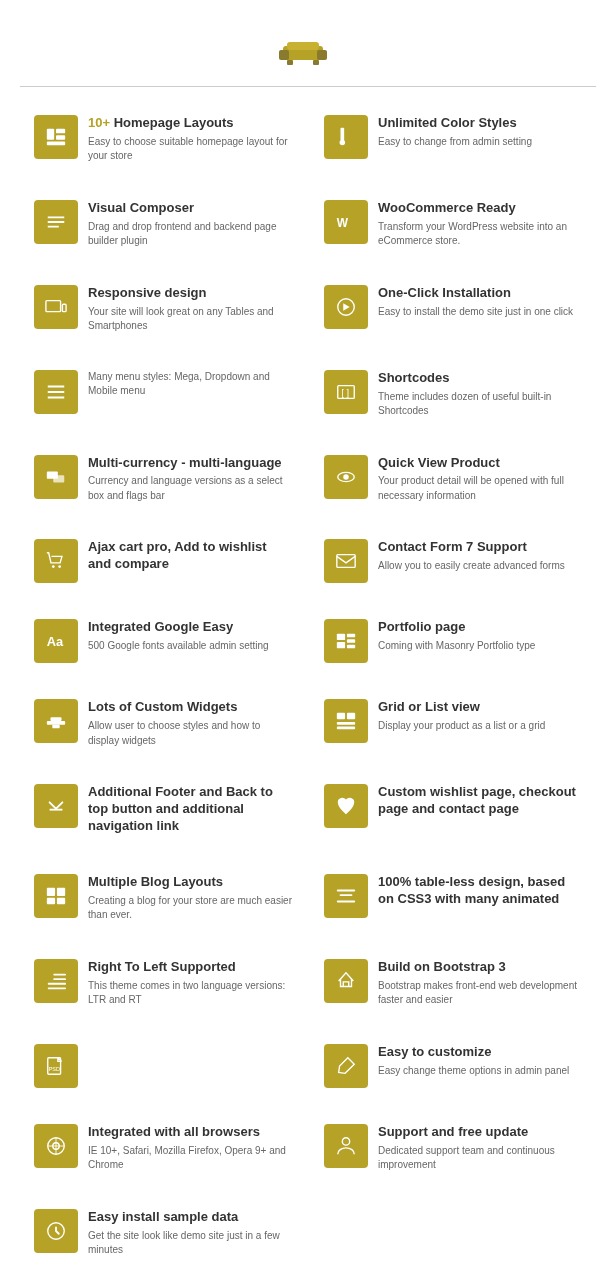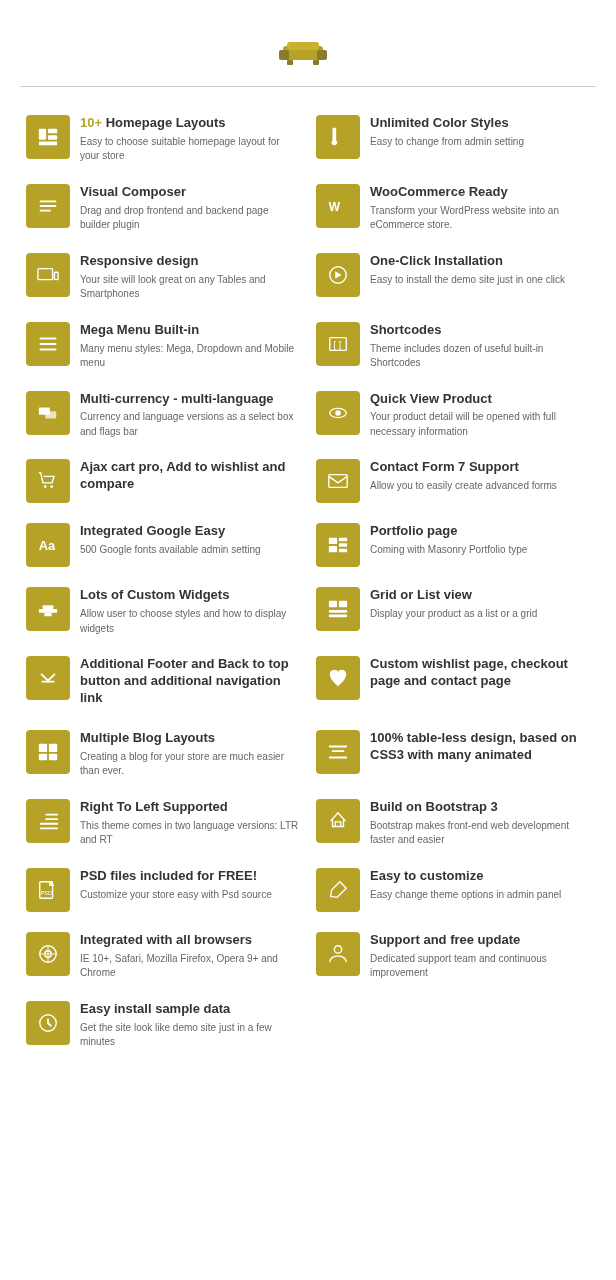--- a/index.html
+++ b/index.html
@@ -40,22 +40,22 @@
       color: #666;
     }
     .divider {
       border: none;
       border-top: 1px solid #ccc;
       margin: 0 20px 18px;
     }
     .features-grid {
       display: grid;
       grid-template-columns: 1fr 1fr;
-      gap: 0;
-      padding: 0 18px;
+      gap: 16px;
+      padding: 0 26px;
     }
     .feature-item {
       display: flex;
       align-items: flex-start;
       gap: 10px;
       padding: 10px 8px;
     }
     .feature-icon {
       width: 44px;
       height: 44px;
@@ -181,21 +181,20 @@
         <div class="feature-desc">Easy to install the demo site just in one click</div>
       </div>
     </div>
     <div class="feature-item">
       <div class="feature-icon">
         <svg viewBox="0 0 24 24" width="22" height="22" fill="white">
           <path d="M3 5h18v2H3zM3 11h18v2H3zM3 17h18v2H3z"></path>
         </svg>
       </div>
       <div class="feature-text">
-        <div class="feature-title">Mega Menu Built-in</div>
         <div class="feature-desc">Many menu styles: Mega, Dropdown and Mobile menu</div>
       </div>
     </div>
     <div class="feature-item">
       <div class="feature-icon">
         <svg viewBox="0 0 24 24" width="22" height="22" fill="white">
           <rect x="3" y="5" width="18" height="14" rx="1" stroke="white" stroke-width="1.5" fill="none"></rect>
           <text x="7" y="16" font-size="10" fill="white">[ ]</text>
         </svg>
       </div>
@@ -376,24 +375,20 @@
       </div>
     </div>
     <div class="feature-item">
       <div class="feature-icon">
         <svg viewBox="0 0 24 24" width="22" height="22" fill="white">
           <rect x="3" y="3" width="14" height="18" rx="1" stroke="white" stroke-width="1.5" fill="none"></rect>
           <path d="M14 3l4 4M14 3v4h4" stroke="white" stroke-width="1.5" fill="none"></path>
           <text x="4" y="17" font-size="6" fill="white">PSD</text>
         </svg>
       </div>
-      <div class="feature-text">
-        <div class="feature-title">PSD files included for FREE!</div>
-        <div class="feature-desc">Customize your store easy with Psd source</div>
-      </div>
     </div>
     <div class="feature-item">
       <div class="feature-icon">
         <svg viewBox="0 0 24 24" width="22" height="22" fill="white">
           <path d="M14 3l7 7-10 10-7-1 1-7L14 3z" stroke="white" stroke-width="1.5" fill="none"></path>
           <path d="M14 3l3 3M3 21l3-3"></path>
         </svg>
       </div>
       <div class="feature-text">
         <div class="feature-title">Easy to customize</div>

